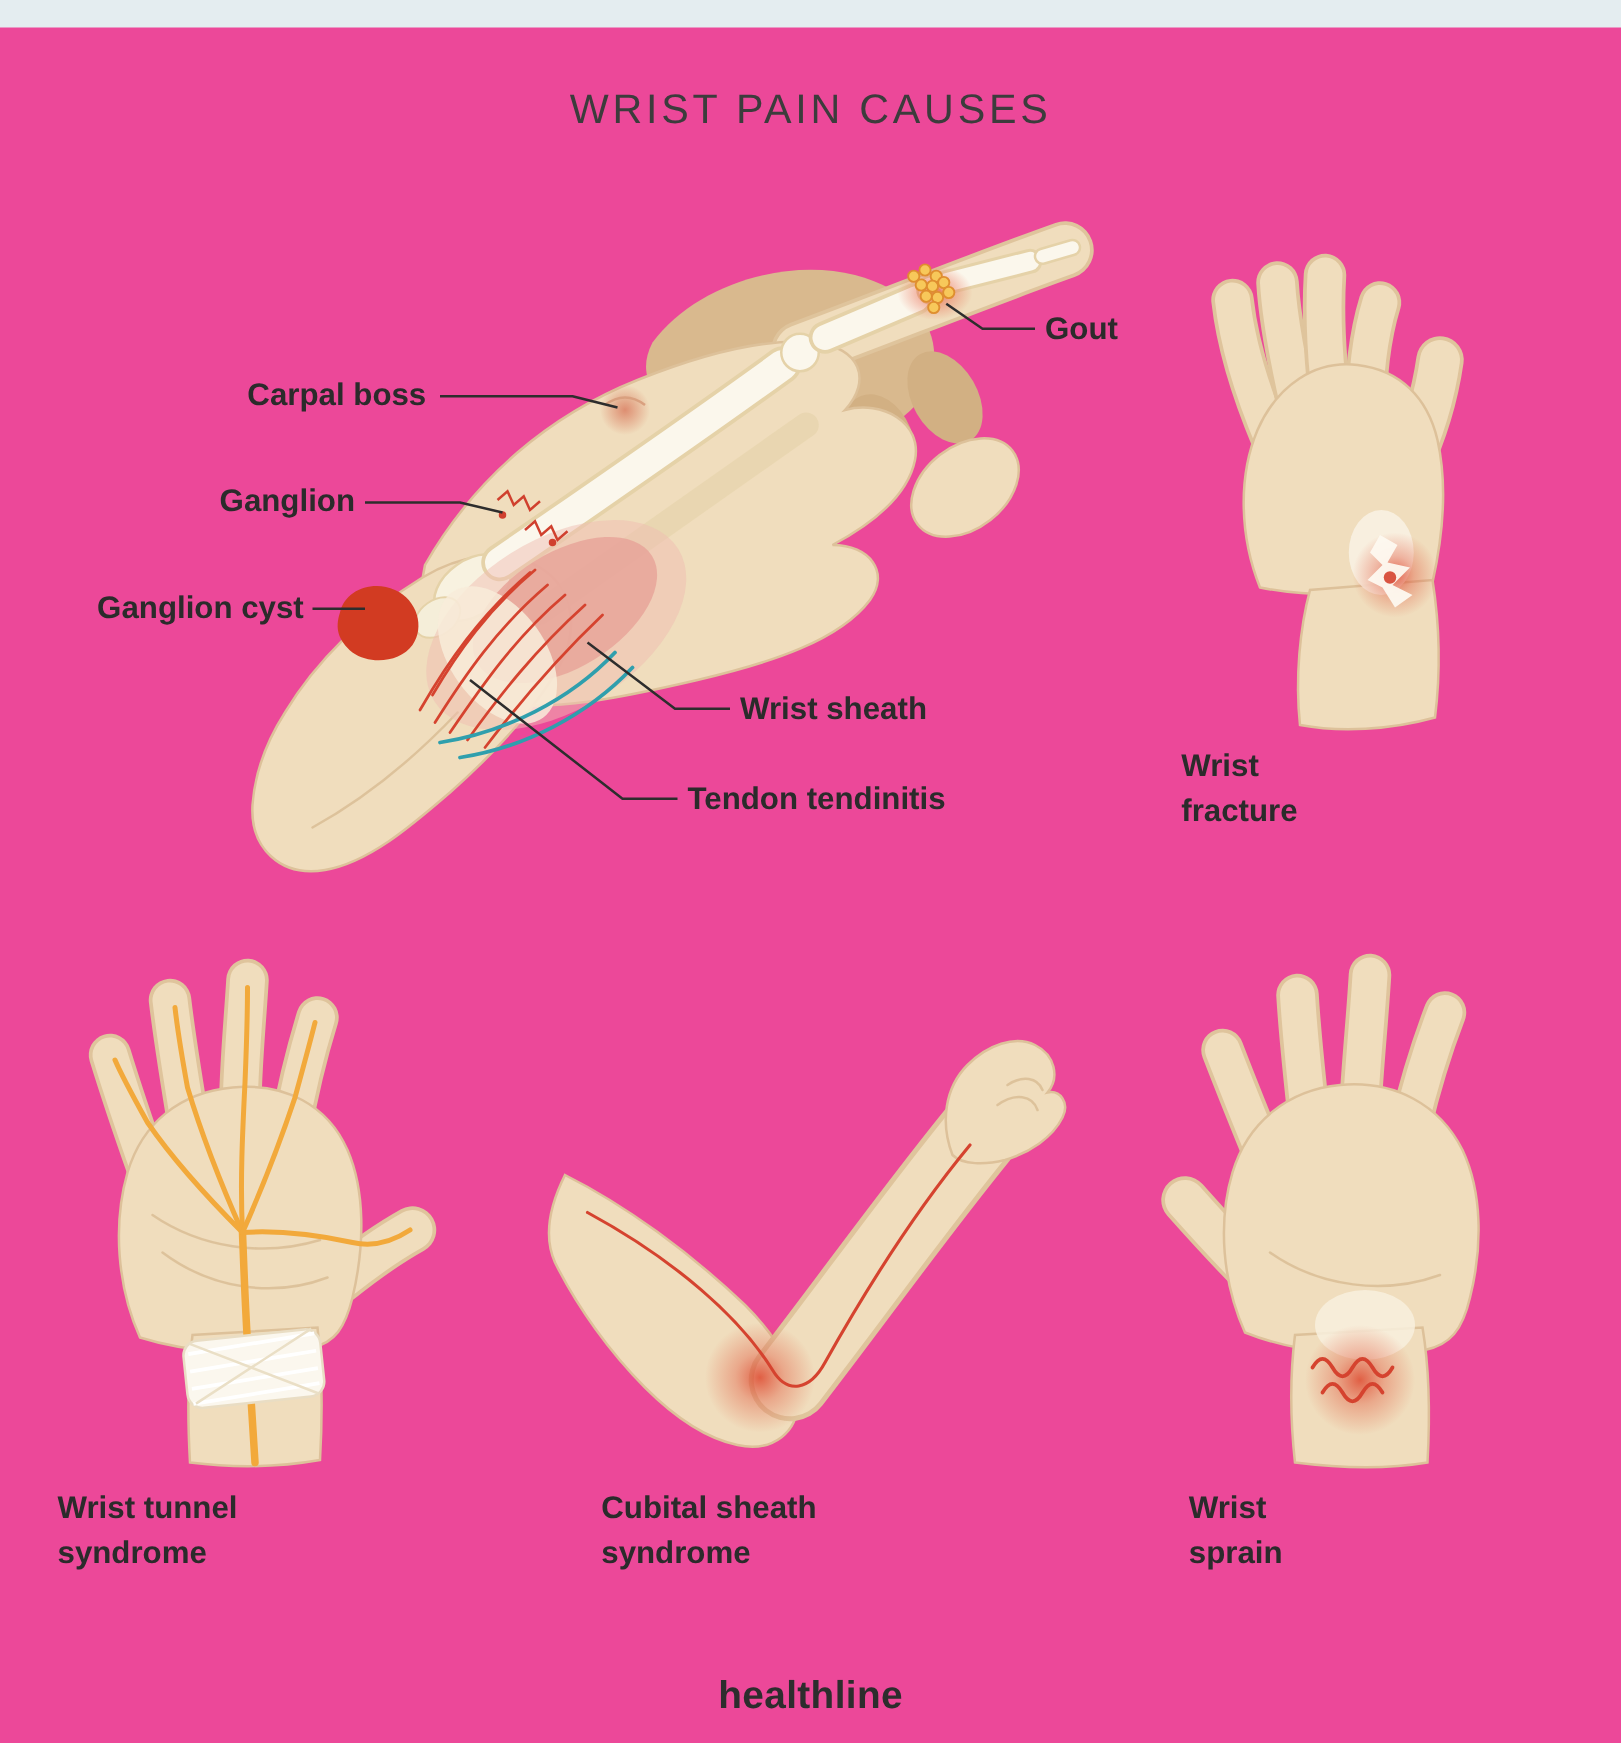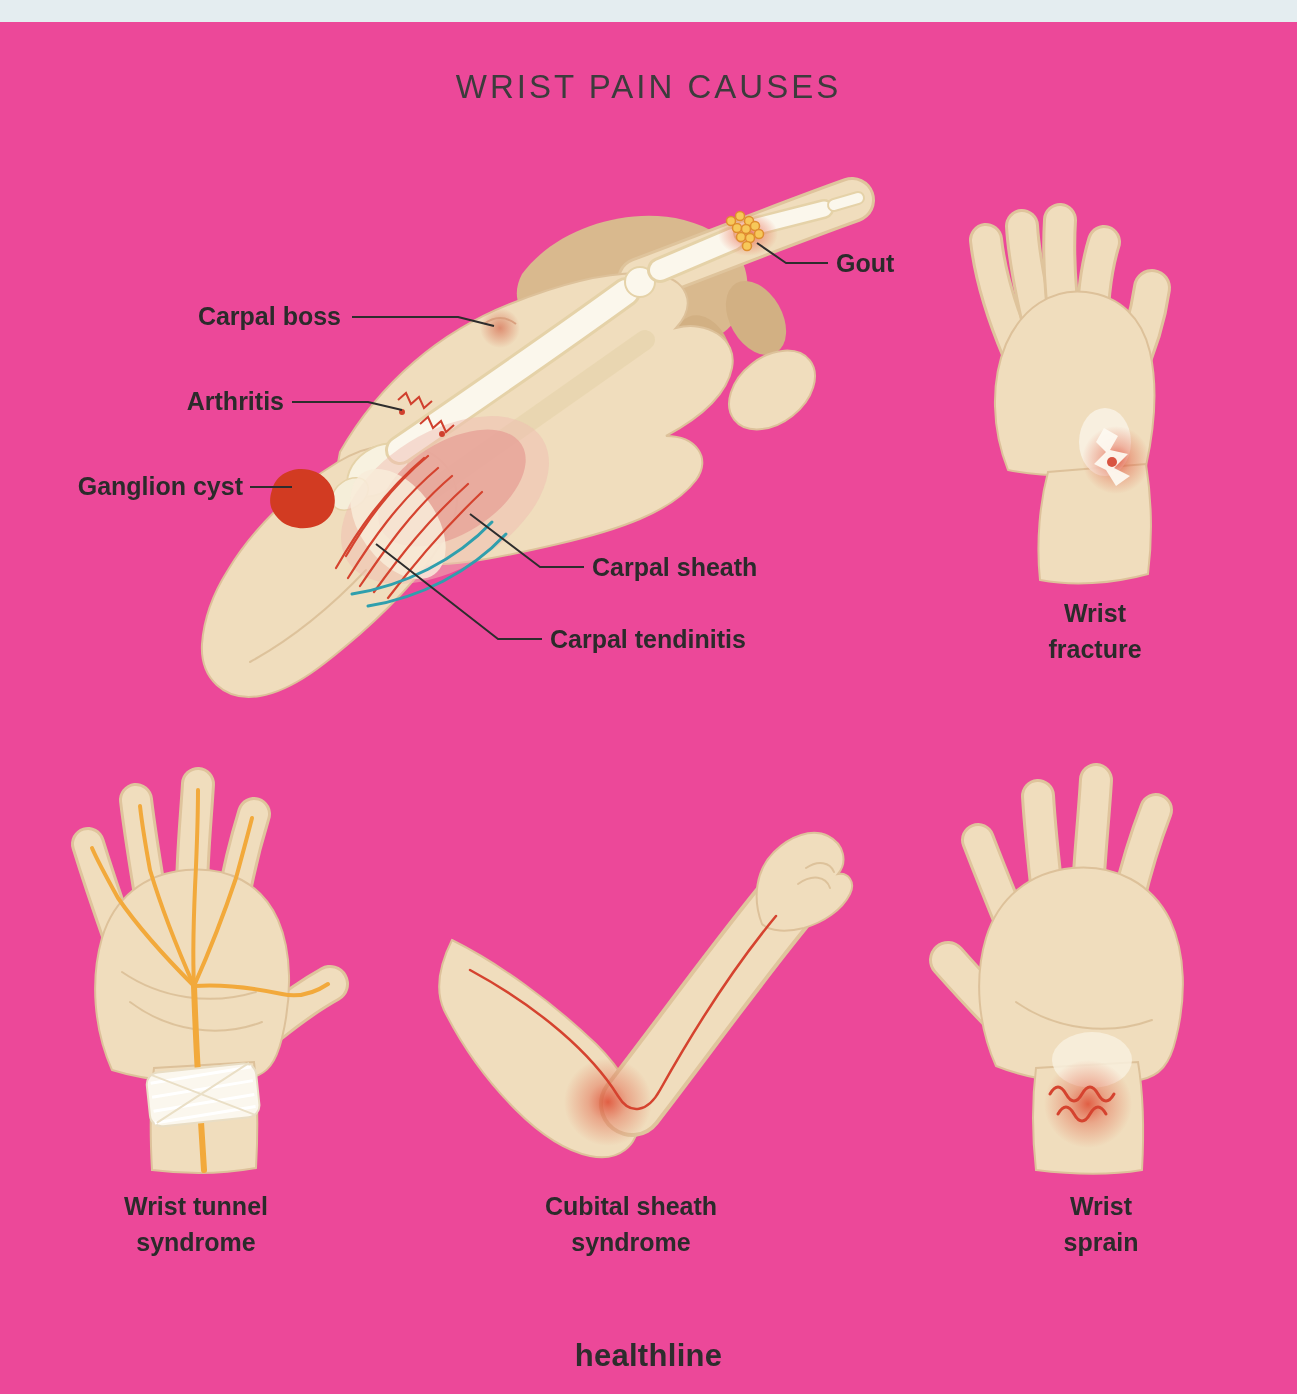--- a/index.html
+++ b/index.html
@@ -3,21 +3,21 @@
 <meta charset="utf-8">
 <style>
   html,body{margin:0;padding:0;}
   body{background:#e4edf0;}
   .canvas{position:relative;width:1297px;height:1394px;background:#ec4899;overflow:hidden;
           font-family:"Liberation Sans",sans-serif;margin-top:22px;}
   .art{position:absolute;left:0;top:0;}
   .title{position:absolute;left:0;right:0;top:46px;text-align:center;
          font:500 33px "Liberation Sans",sans-serif;letter-spacing:3px;color:#3c3c3c;}
   .callout{position:absolute;font:700 25px "Liberation Sans",sans-serif;color:#2b2b2b;white-space:nowrap;text-align:right;}
-  .caption{position:absolute;white-space:pre-line;text-align:center;
+  .caption{position:absolute;white-space:pre-line;text-align:left;
            font:700 25px/36px "Liberation Sans",sans-serif;color:#2b2b2b;}
   .logo{position:absolute;left:0;right:0;top:1316px;text-align:center;
         font:700 31px "Liberation Sans",sans-serif;color:#2d2d2d;letter-spacing:.3px;}
   
   .skin-fill{fill:#f0ddbd;stroke:#ddc19a;stroke-width:2;}
   .skin-dark{fill:#d9b98e;}
   .skin-dark2{fill:#d2b083;}
   .f-u{fill:none;stroke:#dfc49c;stroke-linecap:round;}
   .f-o{fill:none;stroke:#f0ddbd;stroke-linecap:round;}
   .bone-u{fill:none;stroke:#e5d2a8;stroke-linecap:round;}
@@ -212,25 +212,25 @@
     <ellipse cx="1092" cy="1038" rx="40" ry="28" fill="#f8f0de" opacity="0.85"></ellipse>
     <circle cx="1088" cy="1082" r="44" fill="url(#redGlow)"></circle>
     <path class="red-line" stroke-width="3" d="M1050 1072 q8 -14 16 0 t16 0 t16 0 t16 0"></path>
     <path class="red-line" stroke-width="3" d="M1058 1092 q8 -14 16 0 t16 0 t16 0"></path>
   </g>
 </svg>
 
 <div class="title">WRIST PAIN CAUSES</div>
 
 <div class="callout" style="right:956px;top:280px">Carpal boss</div>
-<div class="callout" style="right:1013px;top:365px">Arthritis</div>
+<div class="callout" style="right:1013px;top:365px">Ganglion</div>
 <div class="callout" style="right:1054px;top:450px">Ganglion cyst</div>
 <div class="callout" style="left:836px;top:227px">Gout</div>
-<div class="callout" style="left:592px;top:531px">Carpal sheath</div>
-<div class="callout" style="left:550px;top:603px">Carpal tendinitis</div>
+<div class="callout" style="left:592px;top:531px">Wrist sheath</div>
+<div class="callout" style="left:550px;top:603px">Tendon tendinitis</div>
 
 <div class="caption" style="left:945px;top:573px;width:300px">Wrist
 fracture</div>
 <div class="caption" style="left:46px;top:1166px;width:300px">Wrist tunnel
 syndrome</div>
 <div class="caption" style="left:481px;top:1166px;width:300px">Cubital sheath
 syndrome</div>
 <div class="caption" style="left:951px;top:1166px;width:300px">Wrist
 sprain</div>
 

